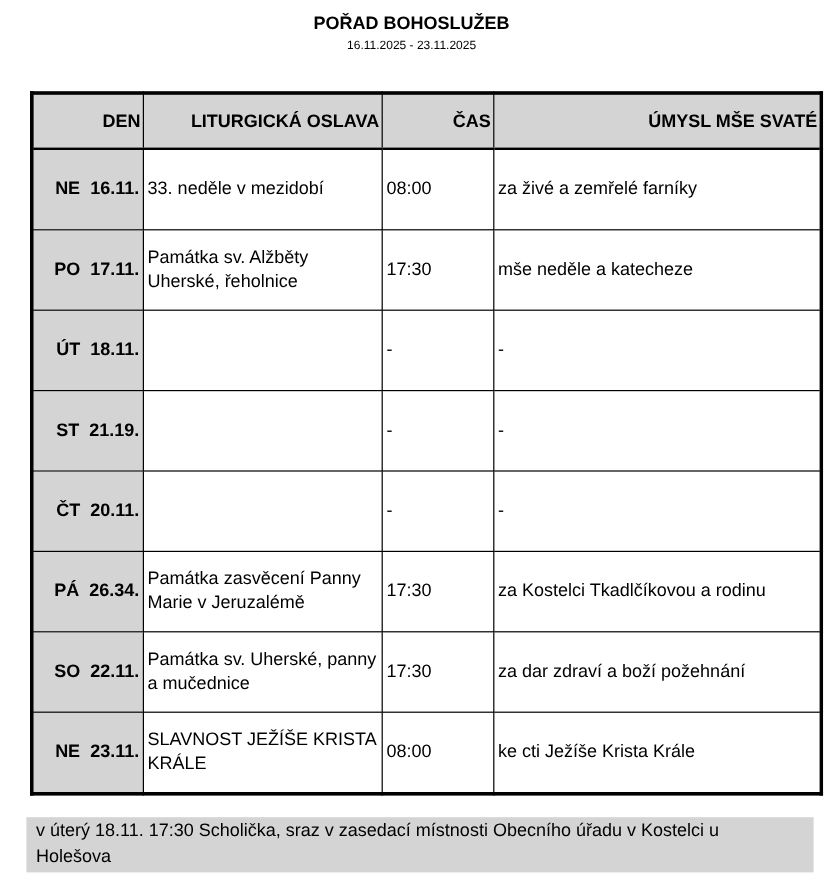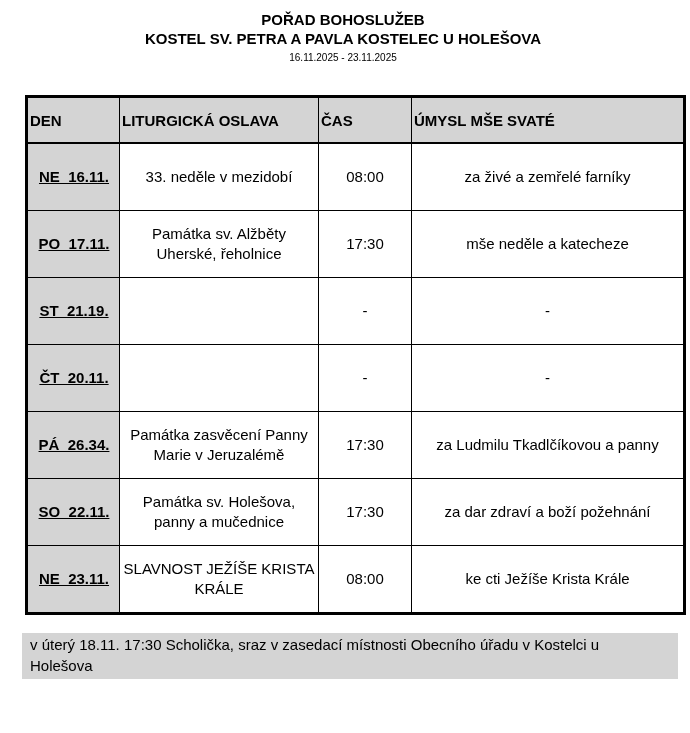--- a/index.html
+++ b/index.html
@@ -44,59 +44,56 @@
   table.schedule col.c-time { width: 93px; }
   table.schedule col.c-int  { width: 273px; }
   table.schedule th {
     background: #d4d4d4;
     border: 1px solid #000000;
     border-bottom: 2px solid #000000;
     font-size: 15px;
     font-weight: bold;
     height: 20px;
     padding: 12px 2px;
-    text-align: left;
+    text-align: right;
     vertical-align: middle;
   }
   table.schedule td {
     border: 1px solid #000000;
     height: 66px;
     font-size: 15px;
-    text-align: center;
     vertical-align: middle;
     padding: 0 3px;
     line-height: 20px;
     overflow: hidden;
   }
   table.schedule td.day {
     background: #d4d4d4;
     font-weight: bold;
-    text-align: center;
+    text-align: right;
     padding-left: 4px;
     white-space: pre;
-    text-decoration: underline;
   }
   .note {
     box-sizing: border-box;
     width: 656px;
     margin: 18px 0 0 22px;
     background: #d4d4d4;
     padding: 1px 30px 3px 8px;
     font-size: 15px;
     line-height: 21px;
   }
 </style>
 </head>
 <body>
 
 <div class="page">
 
   <div class="doc-header">
     <p class="title-line1">POŘAD BOHOSLUŽEB</p>
-    <p class="title-line2">KOSTEL SV. PETRA A PAVLA KOSTELEC U HOLEŠOVA</p>
     <p class="date-range">16.11.2025 - 23.11.2025</p>
   </div>
 
   <table class="schedule">
     <colgroup>
       <col class="c-day">
         <col class="c-cel">
         <col class="c-time">
         <col class="c-int">
     </colgroup>
@@ -115,40 +112,46 @@
         <td>08:00</td>
         <td>za živé a zemřelé farníky</td>
       </tr>
       <tr>
         <td class="day">PO  17.11.</td>
         <td>Památka sv. Alžběty Uherské, řeholnice</td>
         <td>17:30</td>
         <td>mše neděle a katecheze</td>
       </tr>
       <tr>
+        <td class="day">ÚT  18.11.</td>
+        <td></td>
+        <td>-</td>
+        <td>-</td>
+      </tr>
+      <tr>
         <td class="day">ST  21.19.</td>
         <td></td>
         <td>-</td>
         <td>-</td>
       </tr>
       <tr>
         <td class="day">ČT  20.11.</td>
         <td></td>
         <td>-</td>
         <td>-</td>
       </tr>
       <tr>
         <td class="day">PÁ  26.34.</td>
         <td>Památka zasvěcení Panny Marie v Jeruzalémě</td>
         <td>17:30</td>
-        <td>za Ludmilu Tkadlčíkovou a panny</td>
+        <td>za Kostelci Tkadlčíkovou a rodinu</td>
       </tr>
       <tr>
         <td class="day">SO  22.11.</td>
-        <td>Památka sv. Holešova, panny a mučednice</td>
+        <td>Památka sv. Uherské, panny a mučednice</td>
         <td>17:30</td>
         <td>za dar zdraví a boží požehnání</td>
       </tr>
       <tr>
         <td class="day">NE  23.11.</td>
         <td>SLAVNOST JEŽÍŠE KRISTA KRÁLE</td>
         <td>08:00</td>
         <td>ke cti Ježíše Krista Krále</td>
       </tr>
     </tbody>

